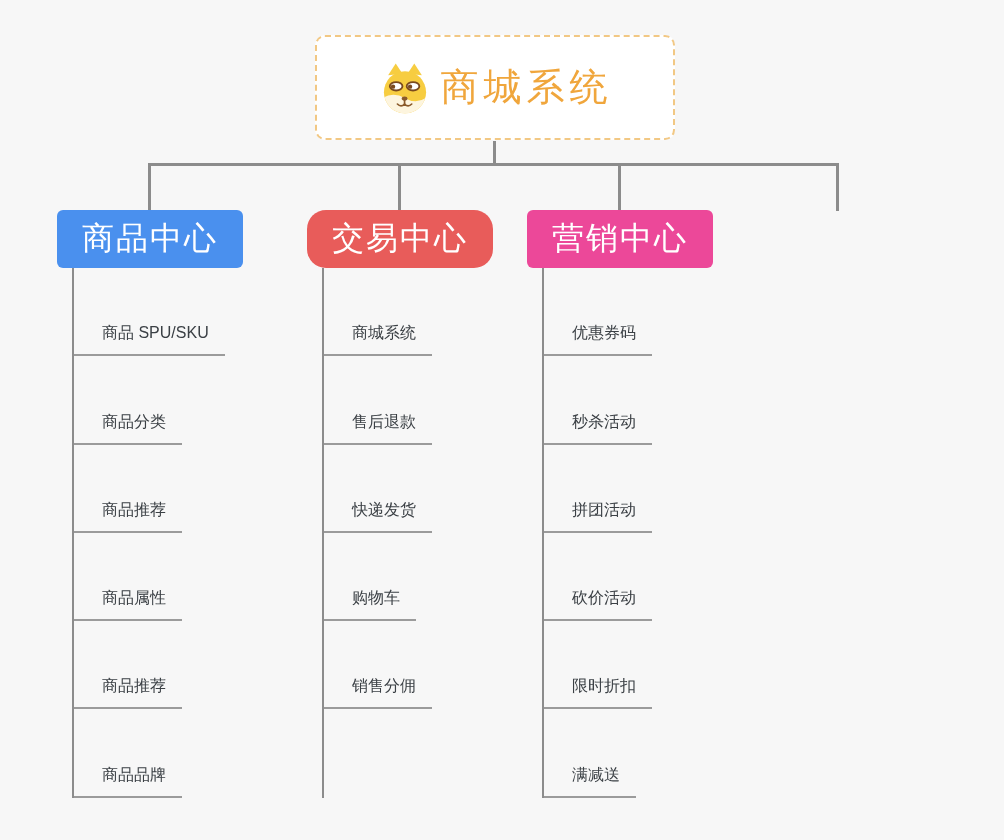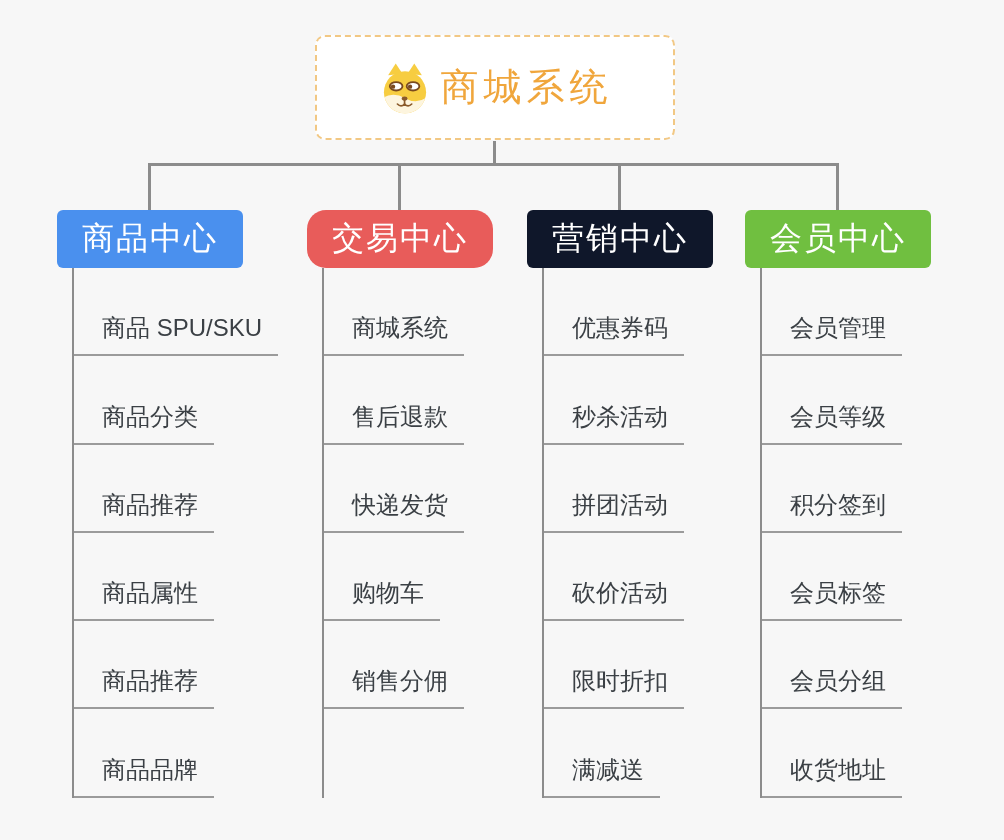--- a/index.html
+++ b/index.html
@@ -64,21 +64,21 @@
     background:#8c8c8c;
   }
   .branch-items{margin-left:15px;}
   .leaf-row{
     height:88.3px;
     width:max-content;
     display:flex;align-items:flex-end;
     padding:0 16px 10px 30px;
     border-bottom:2px solid #9b9b9b;
     box-sizing:border-box;
-    font-size:24px;
+    font-size:16px;
     color:#3b4045;
     white-space:nowrap;
     cursor:default;
   }
 </style>
 </head>
 <body>
 
 <div class="canvas">
 
@@ -132,38 +132,26 @@
     <div class="branch-items">
         <div class="leaf-row">商城系统</div>
         <div class="leaf-row">售后退款</div>
         <div class="leaf-row">快递发货</div>
         <div class="leaf-row">购物车</div>
         <div class="leaf-row">销售分佣</div>
       </div>
   </div>
 
   <div class="branch b2">
-    <div class="branch-header" style="background: #0f172a;">营销中心</div>
+    <div class="branch-header" style="background: #ec4899;">营销中心</div>
     <div class="branch-spine"></div>
     <div class="branch-items">
         <div class="leaf-row">优惠券码</div>
         <div class="leaf-row">秒杀活动</div>
         <div class="leaf-row">拼团活动</div>
         <div class="leaf-row">砍价活动</div>
         <div class="leaf-row">限时折扣</div>
         <div class="leaf-row">满减送</div>
       </div>
   </div>
 
-  <div class="branch b3">
-    <div class="branch-header" style="background: rgb(112, 191, 64);">会员中心</div>
-    <div class="branch-spine"></div>
-    <div class="branch-items">
-        <div class="leaf-row">会员管理</div>
-        <div class="leaf-row">会员等级</div>
-        <div class="leaf-row">积分签到</div>
-        <div class="leaf-row">会员标签</div>
-        <div class="leaf-row">会员分组</div>
-        <div class="leaf-row">收货地址</div>
-      </div>
-  </div>
 
 </div>
 
 </body></html>

